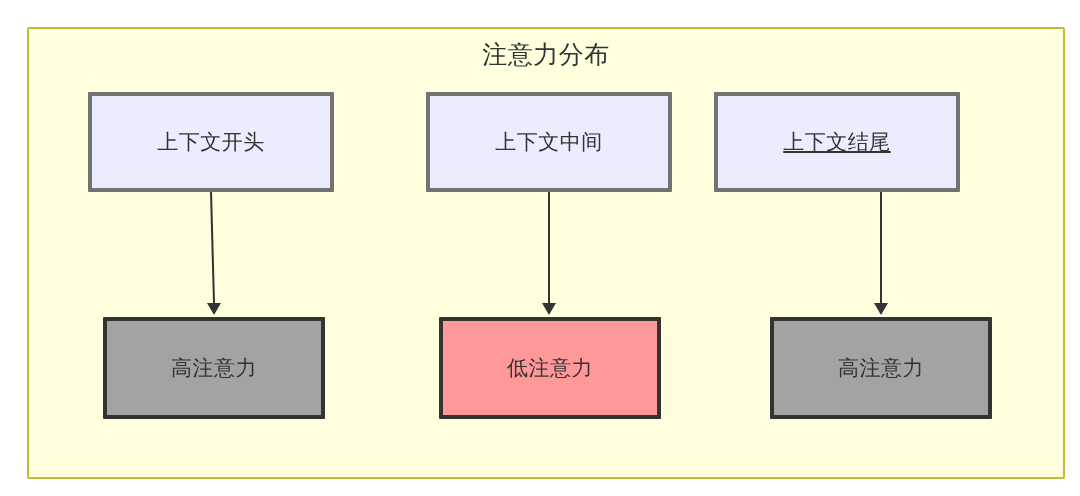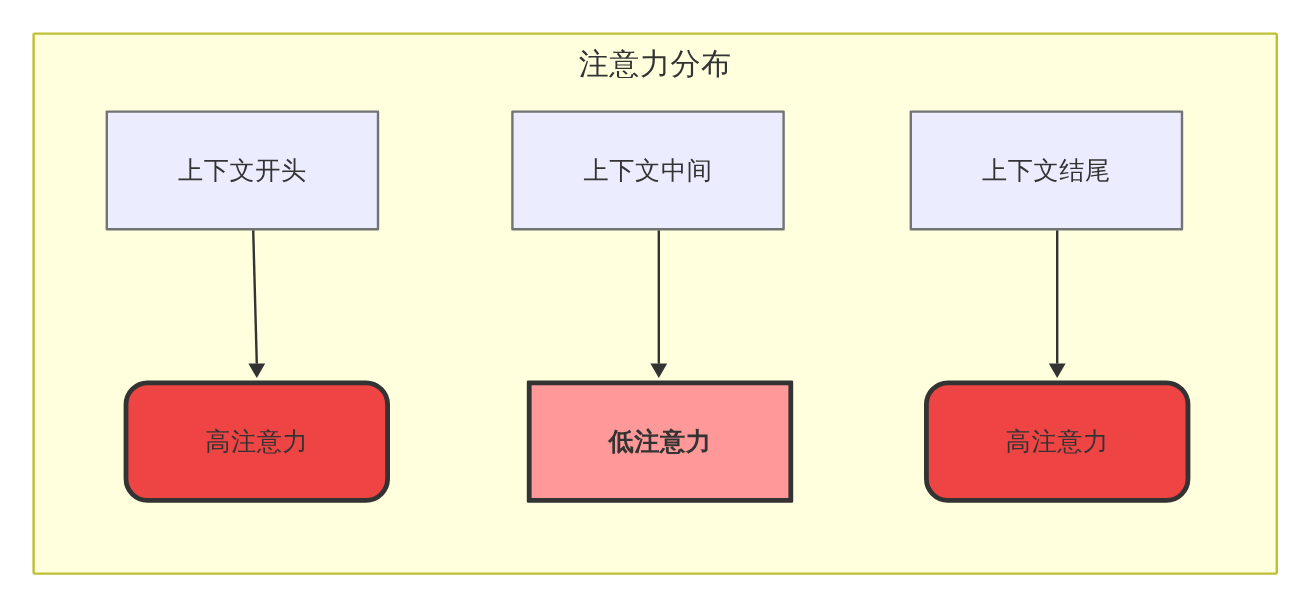--- a/index.html
+++ b/index.html
@@ -54,40 +54,40 @@
     align-items: center;
     justify-content: center;
     color: #333333;
     font-size: 21px;
     letter-spacing: 0.5px;
     border-radius: 1px;
   }
 
   .node-context {
     background: #ececff;
-    border: 2px solid #737373;
-    width: 228px;
+    border: 4px solid #737373;
+    width: 246px;
     height: 100px;
     top: 92px;
   }
 
   .node-outcome {
     width: 222px;
     height: 102px;
     top: 317px;
     border: 4px solid #333333;
   }
 
-  .fill-high { background: #ef4444; border-radius: 20px; }
-  .fill-low  { background: #ff9999; font-weight: bold; }
+  .fill-high { background: #a3a3a3; }
+  .fill-low  { background: #ff9999; }
 
   
   .col-0 .node-context { left: 88px; }
   .col-1 .node-context { left: 426px; text-align: center; }
-  .col-2 .node-context { left: 758px; }
+  .col-2 .node-context { left: 714px; text-decoration: underline; }
 
   .col-0 .node-outcome { left: 103px; }
   .col-1 .node-outcome { left: 439px; }
   .col-2 .node-outcome { left: 770px; }
 
   
   .edges {
     position: absolute;
     left: 0;
     top: 0;

